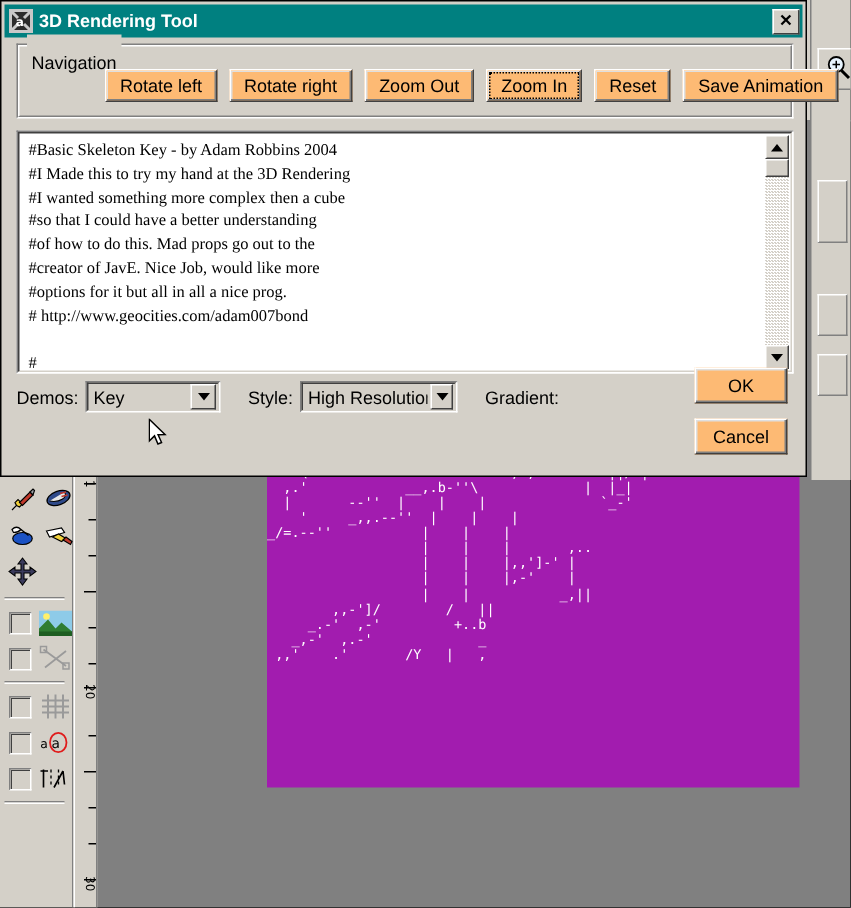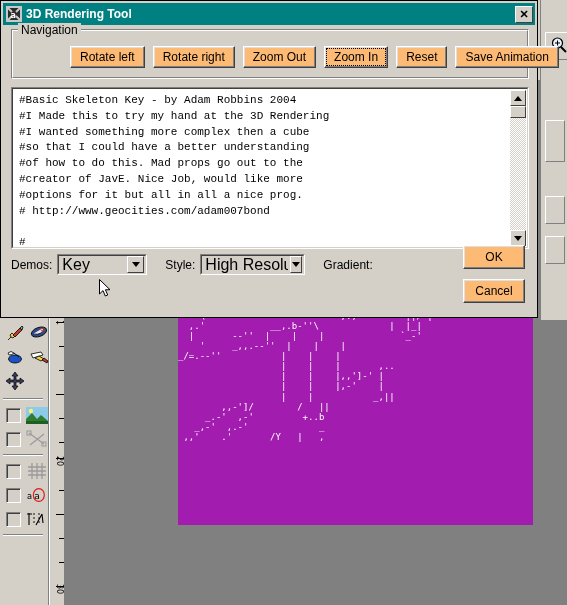--- a/index.html
+++ b/index.html
@@ -228,21 +228,21 @@
     left: 0; top: 0; right: 0; bottom: 0;
     border: 1px solid #ffffff;
     border-right-color: #808080;
     border-bottom-color: #808080;
     pointer-events: none;
   }
   .groupbox-label {
     position: absolute;
     left: 6px; top: -7px;
     background: #d4d0c8;
-    padding: 0 3px;
+    padding: 12px 3px;
     font-size: 12px;
     color: #000;
     font-family: "Liberation Sans", sans-serif;
   }
   .nav-buttons {
     position: absolute;
     left: 58px; top: 16px;
     display: flex;
     gap: 8px;
   }
@@ -285,21 +285,21 @@
     border-right-color: #d4d0c8;
     border-bottom-color: #d4d0c8;
     box-sizing: border-box;
     background: #ffffff;
     overflow: hidden;
   }
   .code-text {
     position: absolute;
     left: 6px; top: 4px;
     margin: 0;
-    font-family: Liberation Mono, monospace;
+    font-family: Liberation Serif, serif;
     font-size: 11px;
     line-height: 15.8px;
     color: #000;
     white-space: pre;
   }
   .scrollbar-v {
     position: absolute;
     right: 1px; top: 1px;
     width: 16px; bottom: 1px;
     background: #ffffff;
@@ -370,21 +370,21 @@
     position: absolute;
     left: 0; top: 0; right: 0; bottom: 0;
     border: 1px solid #404040;
     border-right-color: #d4d0c8;
     border-bottom-color: #d4d0c8;
     pointer-events: none;
   }
   .combo-value {
     flex: 1 1 auto;
     padding: 0 4px;
-    font-size: 16px;
+    font-size: 12px;
     color: #000;
     font-family: "Liberation Sans", sans-serif;
     white-space: nowrap;
     overflow: hidden;
     z-index: 1;
   }
   .combo-value.disabled {
     color: #808080;
     font-family: "DejaVu Sans Mono", "Liberation Mono", monospace;
     font-size: 10px;

